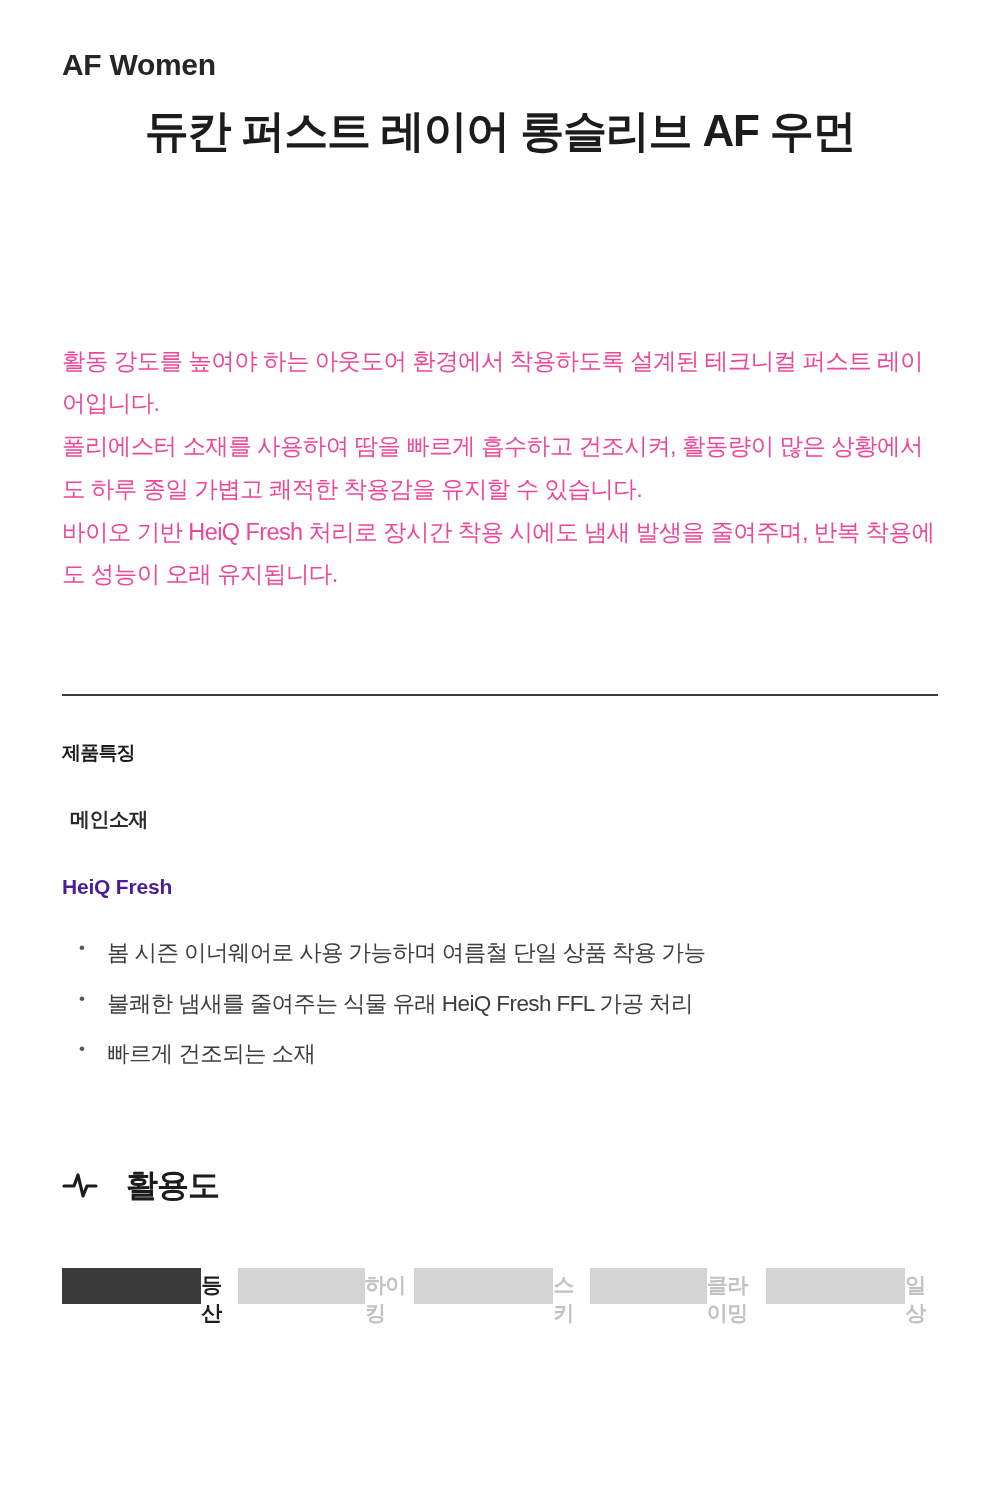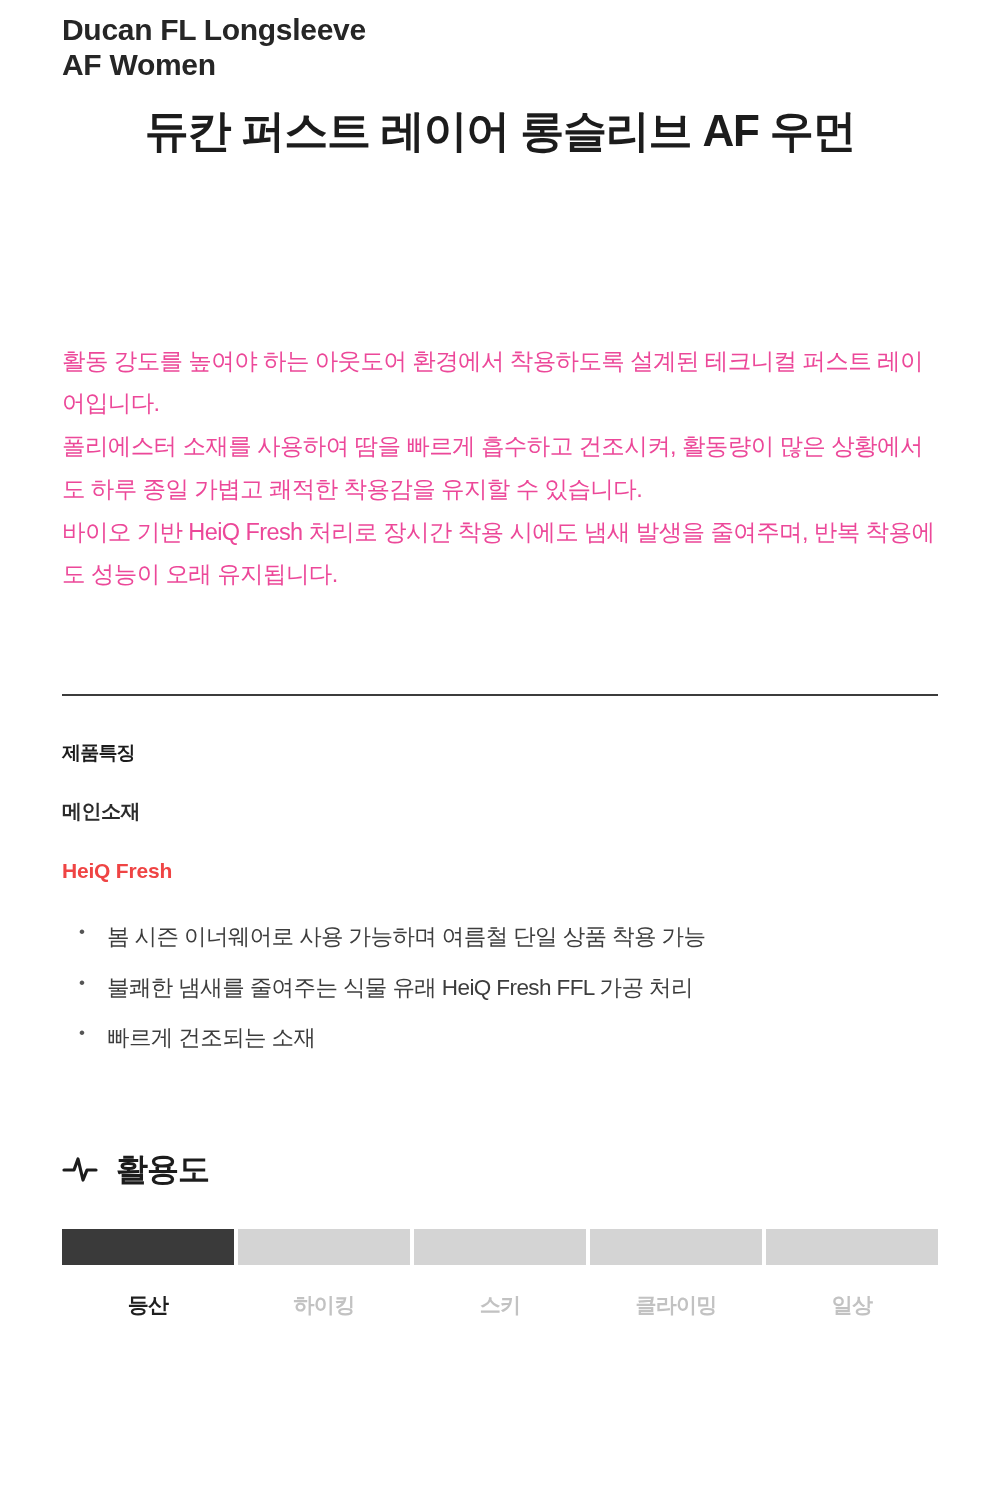--- a/index.html
+++ b/index.html
@@ -63,34 +63,34 @@
   
   .section-heading {
     margin: 0;
     padding-top: 44px;
     font-size: 19px;
     font-weight: bold;
     letter-spacing: -0.8px;
     color: #1c1c1c;
   }
   .sub-label {
-    margin: 0;
+    margin: 8px;
     padding-top: 32px;
     font-size: 20px;
     font-weight: bold;
     letter-spacing: -0.5px;
     color: #2b2b2b;
   }
   .material-name {
     margin: 0;
     padding-top: 34px;
     font-size: 21px;
     font-weight: bold;
     letter-spacing: -0.2px;
-    color: #ef4444;
+    color: #4c1d95;
   }
   .bullet-list {
     list-style: none;
     margin: 12px;
     padding: 26px 0 0 0;
   }
   .bullet-list li {
     position: relative;
     padding-left: 33px;
     font-size: 22.5px;
@@ -106,21 +106,21 @@
     top: -1px;
     font-size: 17px;
     color: #555;
   }
 
   
   .usage-head {
     display: flex;
     align-items: center;
     padding-top: 80px;
-    gap: 6px;
+    gap: 16px;
   }
   .pulse-icon {
     display: inline-block;
     width: 48px;
     height: 32px;
     flex: none;
   }
   .usage-title {
     font-size: 32px;
     font-weight: bold;
@@ -130,21 +130,21 @@
   }
 
   .usage-bars {
     display: flex;
     gap: 4px;
     padding-top: 44px;
   }
   .usage-col {
     flex: 1 1 0;
     display: flex;
-    flex-direction: column;
+    flex-direction: row;
     align-items: center;
   }
   .usage-bar {
     width: 100%;
     height: 36px;
     background: #d4d4d4;
   }
   .usage-col.active .usage-bar {
     background: #3a3a3a;
   }
@@ -158,21 +158,21 @@
   .usage-col.active .usage-label {
     color: #1f1f1f;
   }
 </style>
 </head>
 <body>
 
 <div class="page">
 
   <h1 class="title-en">
-    <span>Ducan FL Longsleeve</span><br>
+    <br>
     <span>AF Women</span>
   </h1>
 
   <h2 class="title-ko">듀칸 퍼스트 레이어 롱슬리브 AF 우먼</h2>
 
   <p class="description" style="white-space: pre-line;">활동 강도를 높여야 하는 아웃도어 환경에서 착용하도록 설계된 테크니컬 퍼스트 레이어입니다.
 폴리에스터 소재를 사용하여 땀을 빠르게 흡수하고 건조시켜, 활동량이 많은 상황에서도 하루 종일 가볍고 쾌적한 착용감을 유지할 수 있습니다.
 바이오 기반 HeiQ Fresh 처리로 장시간 착용 시에도 냄새 발생을 줄여주며, 반복 착용에도 성능이 오래 유지됩니다.</p>
 
   <div class="divider"></div>

